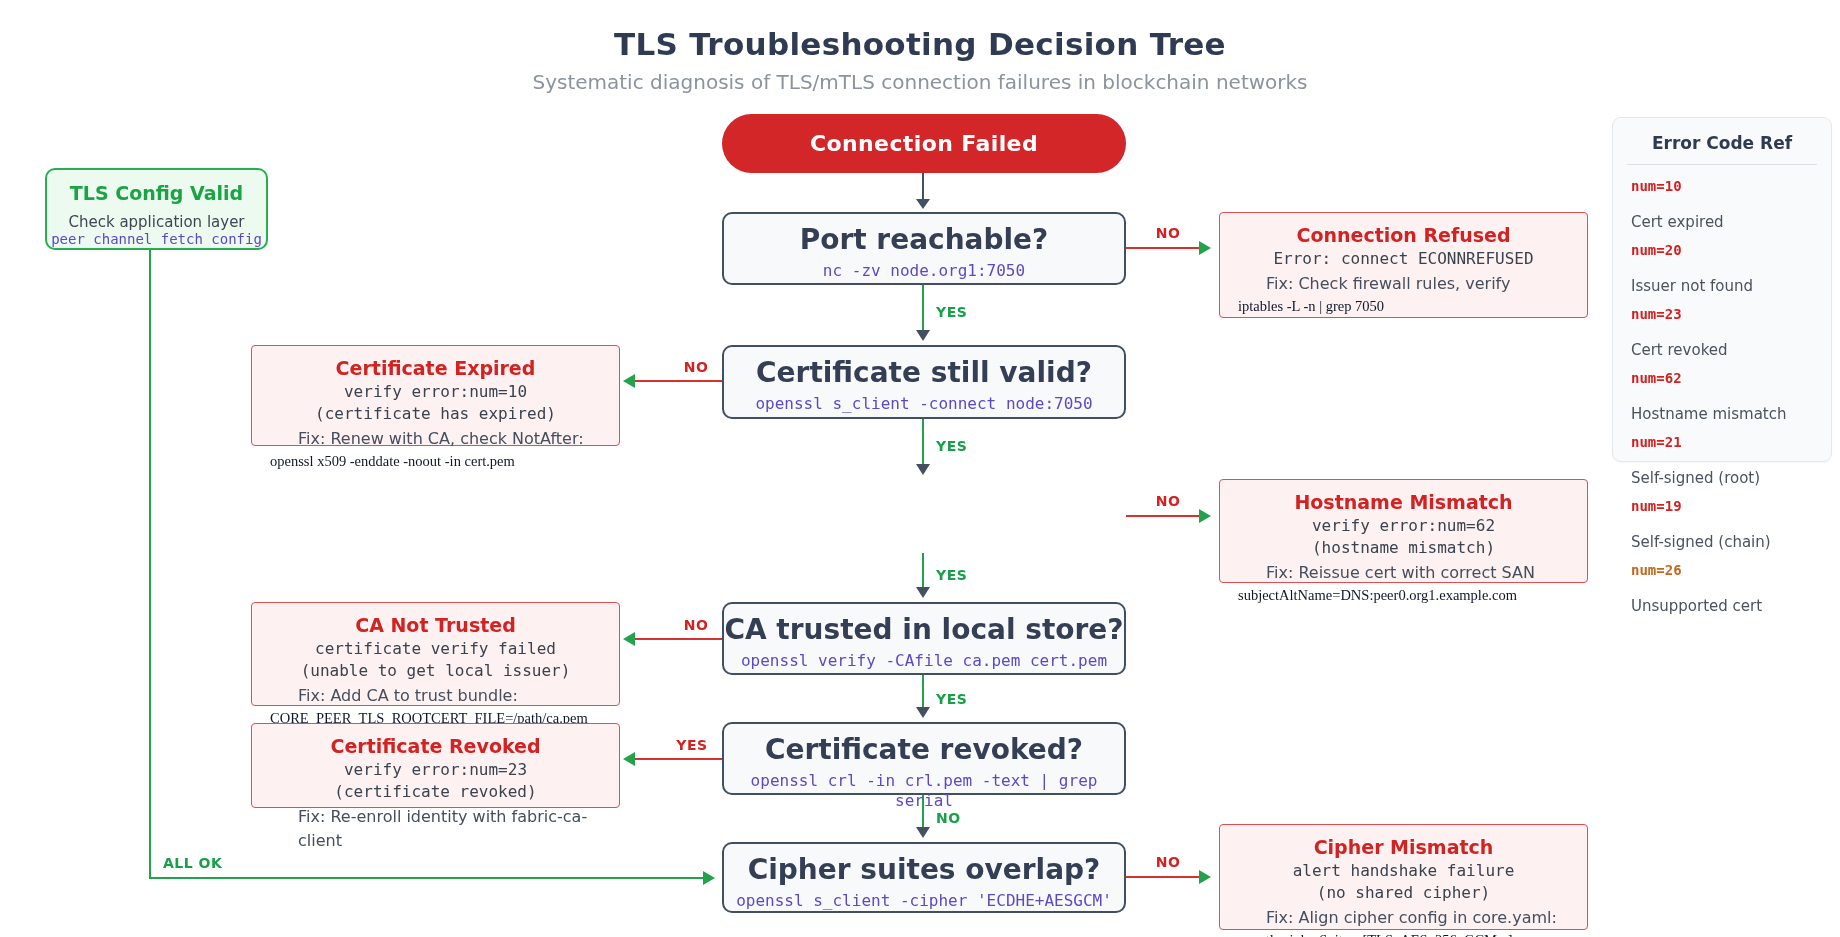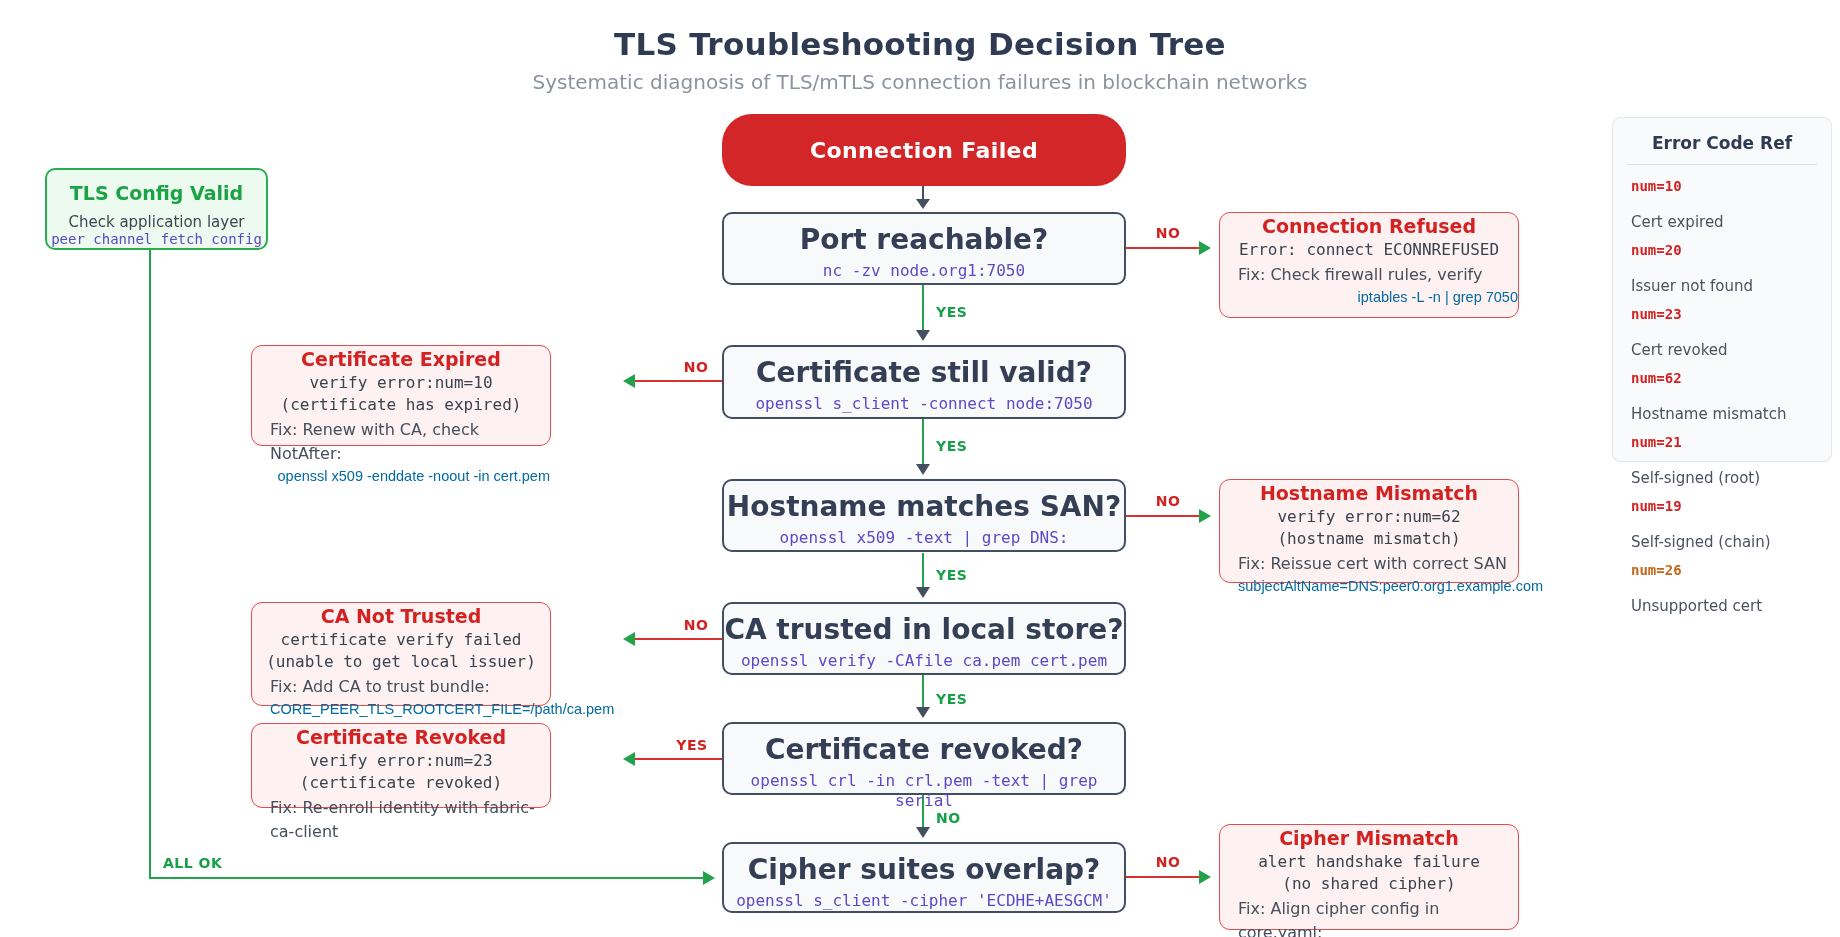--- a/index.html
+++ b/index.html
@@ -5,33 +5,33 @@
   html,body{margin:0;padding:0;background:#ffffff;}
   .stage{
     position:relative;width:1840px;height:937px;overflow:hidden;
     font-family:"DejaVu Sans","Liberation Sans",sans-serif;background:#ffffff;
   }
   .abs{position:absolute;}
   
   .flow-title{left:0;top:26px;width:1840px;text-align:center;font-size:31px;font-weight:bold;color:#2f3b52;letter-spacing:.3px;}
   .flow-subtitle{left:0;top:70px;width:1840px;text-align:center;font-size:20px;color:#8b939f;}
   
-  .start-node{left:722px;top:114px;width:404px;height:72px;background:#d32629;border-radius:30px;
+  .start-node{left:722px;top:114px;width:404px;height:59px;background:#d32629;border-radius:30px;
     display:flex;align-items:center;justify-content:center;color:#ffffff;font-size:22px;font-weight:bold;letter-spacing:.4px;text-align:center;}
   
   .decision{width:404px;left:722px;background:#f8f9fb;border:2px solid #424e62;border-radius:10px;text-align:center;box-sizing:border-box;padding-top:13px;}
   .decision .dt{font-size:28px;font-weight:bold;color:#343f55;line-height:26px;}
   .decision .dc{font-family:"DejaVu Sans Mono","Liberation Mono",monospace;font-size:16px;color:#5b49c7;margin-top:8px;line-height:20px;}
   
-  .fault{width:300px;background:#fdf1f1;border:1.5px solid #e04f4f;border-radius:11px;box-sizing:border-box;overflow:visible;}
+  .fault{width:369px;background:#fdf1f1;border:1.5px solid #e04f4f;border-radius:4px;box-sizing:border-box;padding-top:9px;overflow:visible;}
   .fault .ft{font-size:19px;font-weight:bold;color:#d32222;text-align:center;line-height:26px;}
   .fault .fm{font-family:"DejaVu Sans Mono","Liberation Mono",monospace;font-size:16px;color:#3a424e;text-align:center;line-height:22px;}
   .fault .fm:first-of-type{margin-top:2px;}
-  .fault .fx{font-size:16px;color:#454e5c;text-align:left;padding-left:18px;line-height:24px;margin-top:2px;}
-  .fault .fc{font-family:Liberation Sans, sans-serif;font-size:14.5px;color:#0369a1;text-align:right;padding-left:18px;line-height:20px;white-space:nowrap;}
+  .fault .fx{font-size:16px;color:#454e5c;text-align:left;padding-left:18px;line-height:24px;margin-top:2px;margin-left:28px;}
+  .fault .fc{font-family:Liberation Serif, serif;font-size:14.5px;color:#0f172a;text-align:left;padding-left:18px;line-height:20px;white-space:nowrap;}
   
   .success-node{left:45px;top:168px;width:223px;height:82px;background:#ecfaf0;border:2px solid #27ae50;border-radius:10px;box-sizing:border-box;text-align:center;padding-top:10px;}
   .success-node .st{font-size:19px;font-weight:bold;color:#1ca345;line-height:26px;}
   .success-node .ss{font-size:15px;color:#3f4652;margin-top:7px;line-height:18px;}
   .success-node .sc{font-family:"DejaVu Sans Mono","Liberation Mono",monospace;font-size:14px;color:#5b49c7;line-height:17px;}
   
   .elbl{font-size:14px;font-weight:bold;letter-spacing:.5px;}
   .elbl.green{color:#18a048;}
   .elbl.red{color:#d32222;}
   .elbl.ctr{width:80px;text-align:center;}
@@ -91,24 +91,20 @@
     <span>Connection Failed</span>
   </div>
 
   <div class="abs decision" style="top:212px;height:73px;">
     <div class="dt">Port reachable?</div>
     <div class="dc">nc -zv node.org1:7050</div>
   </div>
   <div class="abs decision" style="top:345px;height:74px;">
     <div class="dt">Certificate still valid?</div>
     <div class="dc">openssl s_client -connect node:7050</div>
-  </div>
-  <div class="abs decision" style="top:479px;height:73px;">
-    <div class="dt">Hostname matches SAN?</div>
-    <div class="dc">openssl x509 -text | grep DNS:</div>
   </div>
   <div class="abs decision" style="top:602px;height:73px;">
     <div class="dt">CA trusted in local store?</div>
     <div class="dc">openssl verify -CAfile ca.pem cert.pem</div>
   </div>
   <div class="abs decision" style="top:722px;height:73px;">
     <div class="dt">Certificate revoked?</div>
     <div class="dc">openssl crl -in crl.pem -text | grep serial</div>
   </div>
   <div class="abs decision" style="top:842px;height:71px;">

